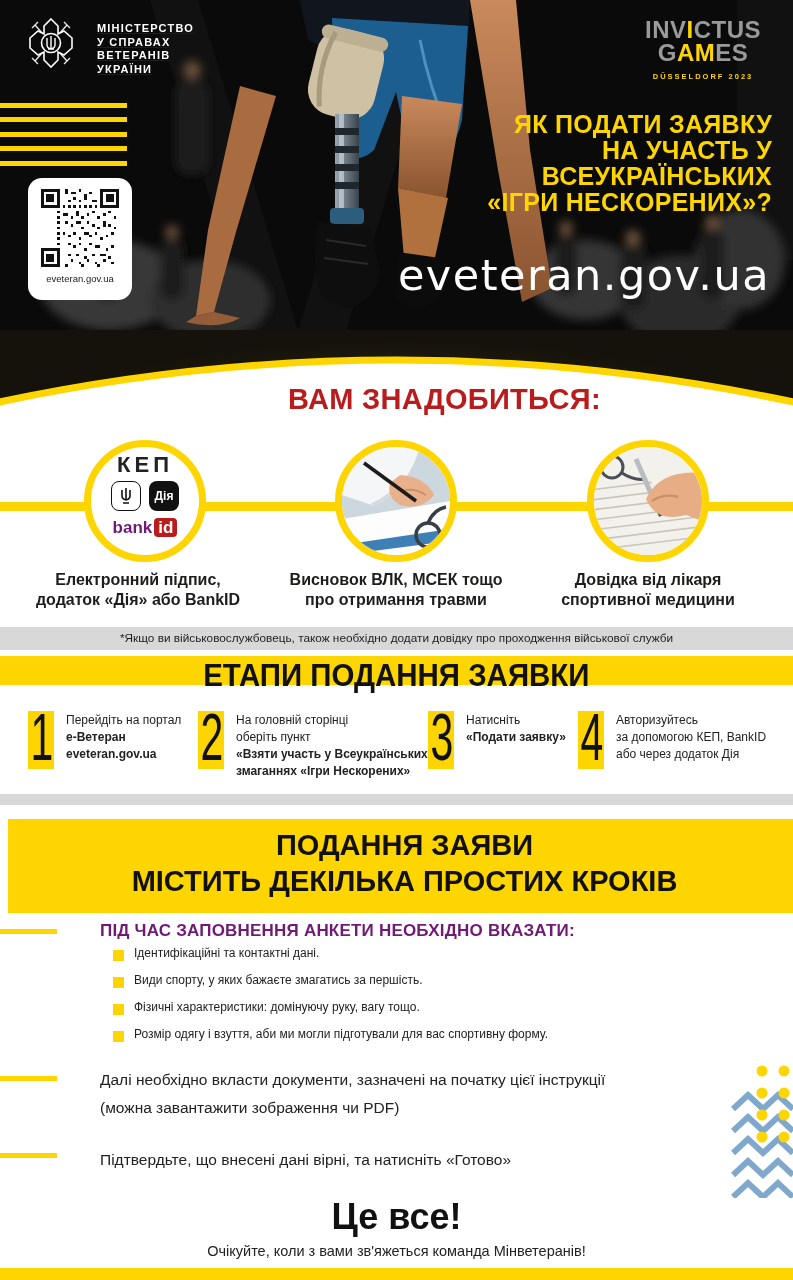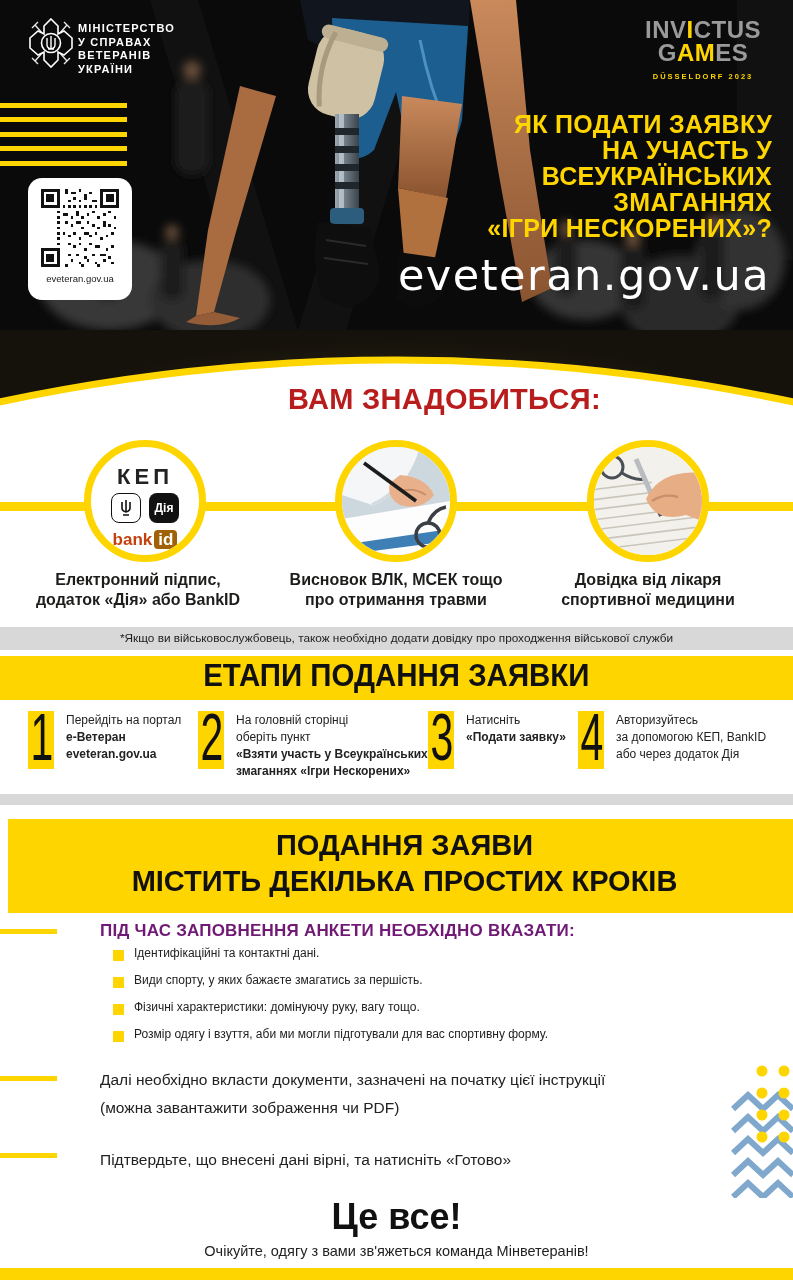--- a/index.html
+++ b/index.html
@@ -4,21 +4,21 @@
 <style>
   html,body{margin:0;padding:0;background:#666;}
   #poster{position:relative;width:793px;height:1280px;margin:0 auto;background:#ffffff;
           font-family:"Liberation Sans",sans-serif;overflow:hidden;color:#1d1d1b;}
 
   
   .header{position:absolute;top:0;left:0;width:793px;height:410px;background:#0a0a0a;overflow:hidden;}
   .photo{position:absolute;top:0;left:0;width:793px;height:410px;}
   .stripe{position:absolute;left:0;width:127px;height:5px;background:#FFD500;z-index:3;}
 
-  .ministry{position:absolute;left:28px;top:16px;display:flex;gap:4px;align-items:flex-start;z-index:4;}
+  .ministry{position:absolute;left:28px;top:16px;display:flex;gap:23px;align-items:flex-start;z-index:4;text-decoration:underline;}
   .ministry-text{color:#fff;font-size:11px;font-weight:700;letter-spacing:1.2px;line-height:13.5px;padding-top:6px;}
 
   .invictus{position:absolute;right:12px;top:18px;width:156px;text-align:center;z-index:4;line-height:23px;}
   .inv-line{font-size:24px;font-weight:800;color:#9a9a9a;letter-spacing:.5px;}
   .inv-yel{color:#FFD500;}
   .inv-tag{font-size:7.5px;font-weight:700;color:#FFD500;letter-spacing:2px;margin-top:1px;}
 
   .qr-card{position:absolute;left:28px;top:178px;width:104px;height:122px;background:#fff;border-radius:14px;z-index:4;text-align:center;}
   .qr-card svg{margin-top:11px;}
   .qr-caption{font-size:9.5px;color:#1a1a1a;margin-top:2px;}
@@ -31,36 +31,36 @@
   
   .arc{position:absolute;top:348px;left:0;width:793px;height:66px;z-index:5;}
   .needs-heading{position:absolute;top:383px;left:0;width:793px;text-align:center;font-size:29px;
                  font-weight:800;color:#b91c1c;z-index:6;letter-spacing:.3px;padding-left:48px;}
 
   
   .yellow-line{position:absolute;top:502px;left:0;width:793px;height:9px;background:#FFD500;z-index:5;}
   .circle{position:absolute;top:440px;width:108px;height:108px;border:7px solid #FFD500;border-radius:50%;
           background:#fff;overflow:hidden;z-index:6;text-align:center;}
   .c1{left:84px;} .c2{left:335px;} .c3{left:587px;}
-  .kep{font-size:22px;font-weight:600;letter-spacing:4px;color:#222;margin-top:17px;}
+  .kep{font-size:22px;font-weight:600;letter-spacing:4px;color:#222;margin-top:5px;}
   .icon-row{display:flex;justify-content:center;gap:8px;margin-top:3px;}
   .tryzub-box{width:28px;height:28px;border:1.8px solid #111;border-radius:8px;background:#fff;display:flex;align-items:center;justify-content:center;}
   .diia-box{width:30px;height:30px;background:#111;border-radius:8px;color:#fff;font-size:12px;font-weight:700;line-height:30px;}
   .bankid{margin-top:7px;font-size:17px;font-weight:700;}
-  .bank-word{color:#c2410c;} 
-  .id-word{background:#a16207;color:#fff;border-radius:4px;padding:0 4px;margin-left:2px;}
+  .bank-word{color:#701a75;} 
+  .id-word{background:#b91c1c;color:#fff;border-radius:4px;padding:0 4px;margin-left:2px;}
   .circ-label{position:absolute;top:570px;width:260px;text-align:center;font-size:16px;font-weight:700;
               line-height:20px;color:#1d1d1b;z-index:6;}
   .cl1{left:8px;} .cl2{left:266px;} .cl3{left:518px;}
 
   .note-bar{position:absolute;top:627px;left:0;width:793px;height:23px;background:#D8D8D8;
             font-size:11.8px;color:#1d1d1b;text-align:center;line-height:23px;z-index:6;}
 
   
-  .band1{position:absolute;top:656px;left:0;width:793px;height:44px;background:#FFD500;text-align:center;z-index:6;}
+  .band1{position:absolute;top:656px;left:0;width:793px;height:29px;background:#FFD500;text-align:center;z-index:6;}
   .band1 span{display:inline-block;font-size:31px;font-weight:800;color:#111;line-height:40px;transform:scaleX(.95);transform-origin:center;}
   .step-rect{position:absolute;top:711px;width:26px;height:58px;background:#FFD500;z-index:6;}
   .step-num{position:absolute;top:706px;width:44px;text-align:center;font-size:66px;font-weight:400;
             color:#111;line-height:62px;z-index:7;transform:scaleX(.62);transform-origin:center;}
   .step-text{position:absolute;top:712px;font-size:12px;line-height:17px;color:#222;white-space:nowrap;z-index:7;}
   .step-text .b{font-weight:700;}
   .divider{position:absolute;top:794px;left:0;width:793px;height:11px;background:#D8D8D8;}
 
   
   .band2{position:absolute;top:819px;left:0;width:793px;height:94px;background:#FFD500;text-align:center;z-index:6;padding-top:0;margin-left:8px;}
@@ -292,21 +292,20 @@
             <rect x="21" y="28" width="1" height="1"></rect>
         </g>
       </svg>
       <div class="qr-caption">eveteran.gov.ua</div>
     </div>
 
     <div class="main-title">
       <div>ЯК ПОДАТИ ЗАЯВКУ</div>
       <div>НА УЧАСТЬ У</div>
       <div>ВСЕУКРАЇНСЬКИХ</div>
-      <div>ЗМАГАННЯХ</div>
       <div>«ІГРИ НЕСКОРЕНИХ»?</div>
     </div>
 
     <div class="url-big">eveteran.gov.ua</div>
   </div>
 
   <svg class="arc" viewBox="0 0 793 66" preserveAspectRatio="none">
     <path d="M-10,56 Q396,-32 803,56 L803,66 L-10,66 Z" fill="#ffffff"></path>
     <path d="M-10,56 Q396,-32 803,56" fill="none" stroke="#FFD500" stroke-width="7"></path>
   </svg>
@@ -463,16 +462,16 @@
       <circle cx="31" cy="30" r="5.5"></circle>
         <circle cx="53" cy="30" r="5.5"></circle>
       <circle cx="31" cy="52" r="5.5"></circle>
         <circle cx="53" cy="52" r="5.5"></circle>
       <circle cx="31" cy="74" r="5.5"></circle>
         <circle cx="53" cy="74" r="5.5"></circle>
     </g>
   </svg>
 
   <div class="end-title">Це все!</div>
-  <div class="end-sub">Очікуйте, одягу з вами зв'яжеться команда Мінветеранів!</div>
+  <div class="end-sub">Очікуйте, коли з вами зв'яжеться команда Мінветеранів!</div>
   <div class="bottom-bar"></div>
 
 </div>
 
 </body></html>

